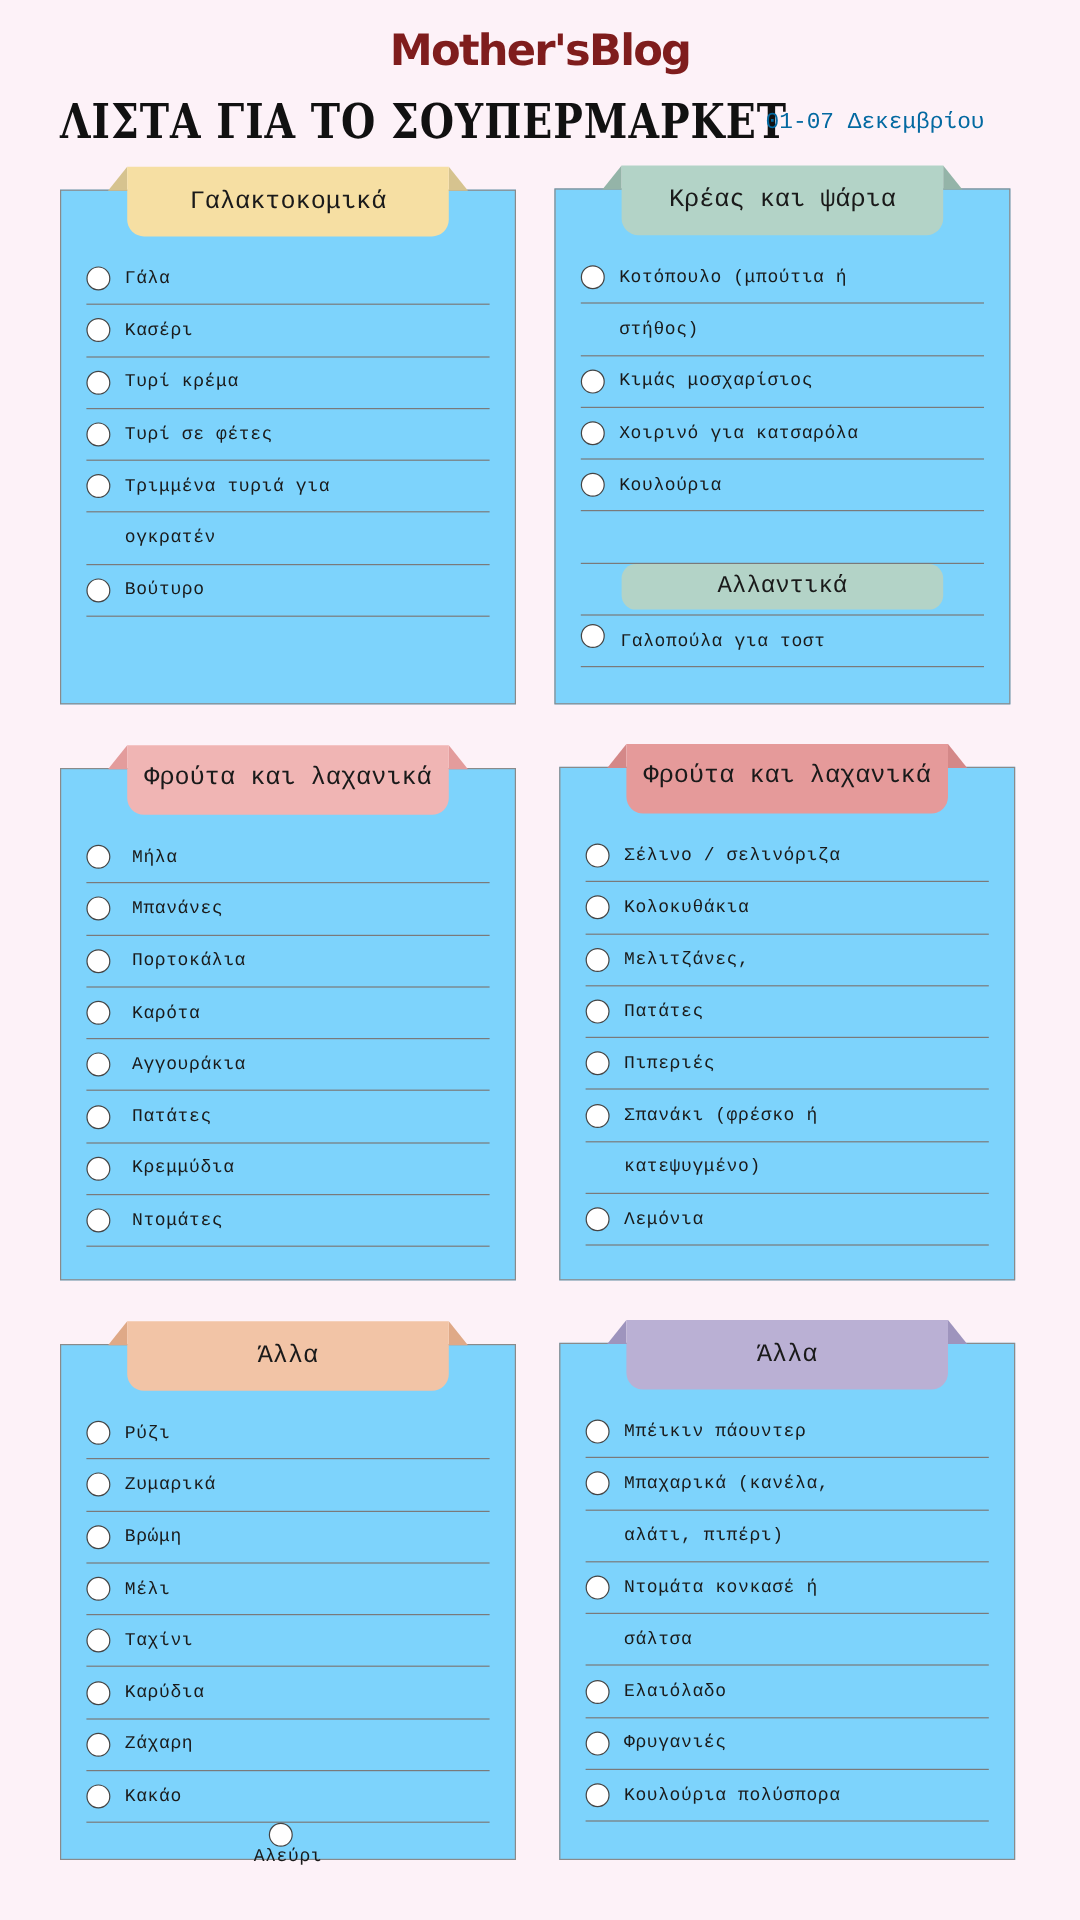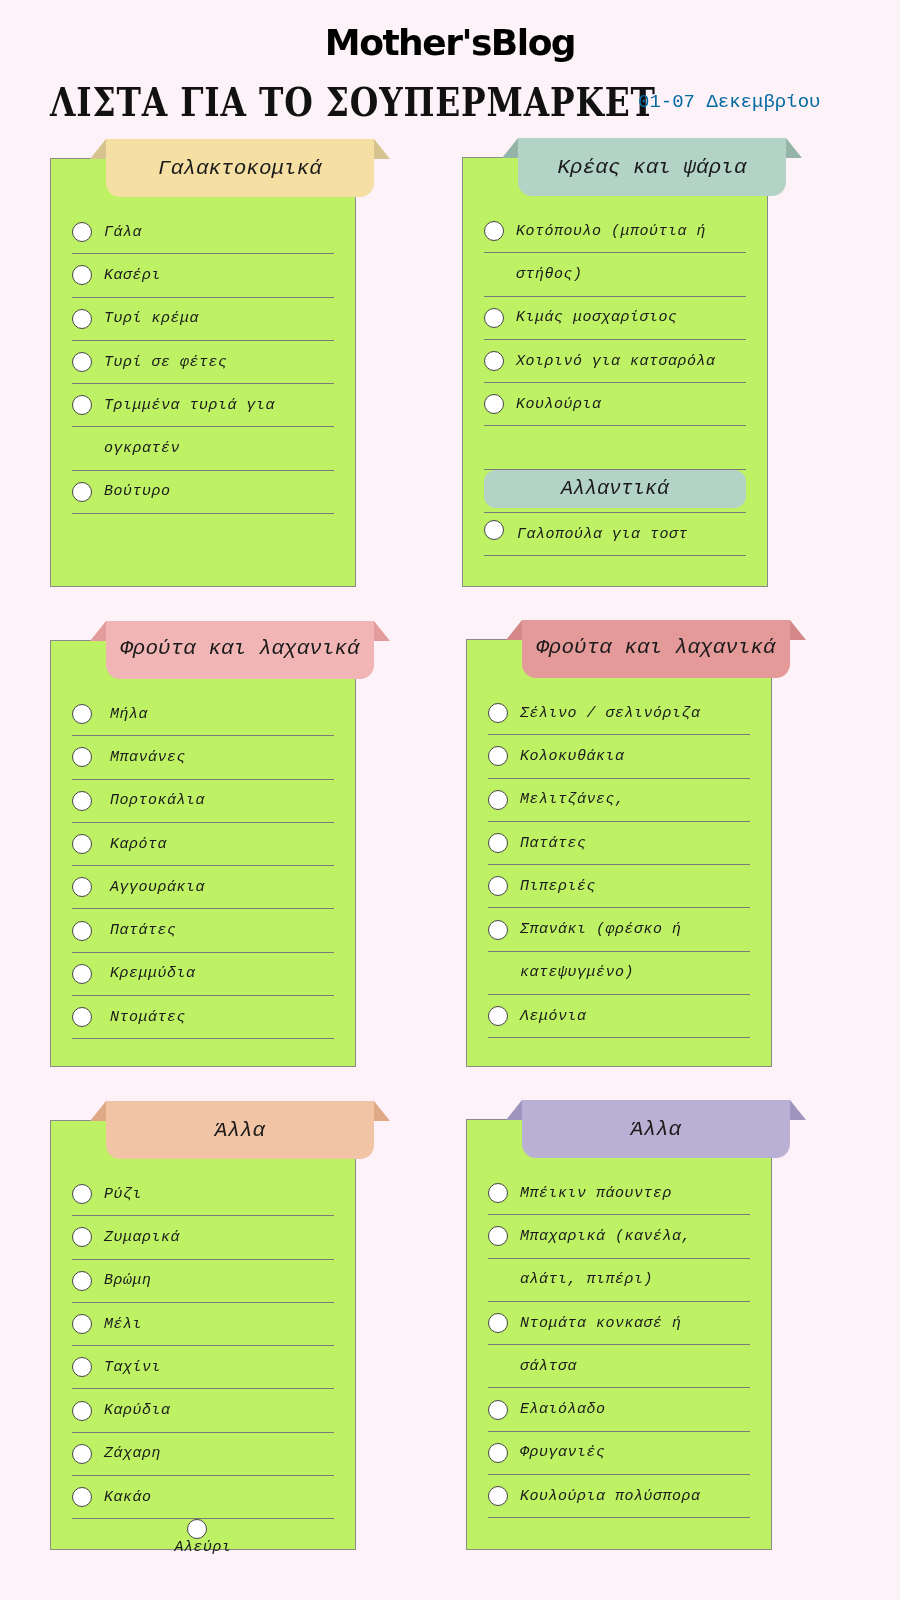--- a/index.html
+++ b/index.html
@@ -11,46 +11,45 @@
     font-family: "Liberation Mono", "DejaVu Sans Mono", monospace;
     color: #1a1a1a;
   }
   .logo {
     position: absolute; left: 0; right: 0; top: 22px;
     text-align: center;
     font-family: "DejaVu Sans", "Liberation Sans", sans-serif;
     font-weight: bold;
     font-size: 36px;
     letter-spacing: -1.5px;
-    color: #000000;
+    color: #7f1d1d;
   }
   .title {
     position: absolute; left: 50px; top: 78px;
     font-family: "DejaVu Serif", "Liberation Serif", serif;
     font-size: 40px;
     font-weight: bold;
     transform: scaleX(0.82);
     transform-origin: left center;
     letter-spacing: 1px;
     color: #111;
     white-space: nowrap;
   }
   .date {
     position: absolute; left: 638px; top: 91px;
     font-size: 19px;
     color: #0369a1;
     white-space: nowrap;
   }
   .card {
     position: absolute;
-    width: 306px;
-    background: #bef264;
+    width: 380px;
+    background: #7dd3fc;
     border: 1.5px solid #8a8a8a;
     box-sizing: border-box;
-    font-style: italic;
   }
   .tab-wrap {
     position: absolute;
     left: 39px; top: -20px;
     width: 300px; height: 58px;
   }
   .fold {
     position: absolute; top: 0;
     width: 0; height: 0;
     border-bottom: 20px solid;

